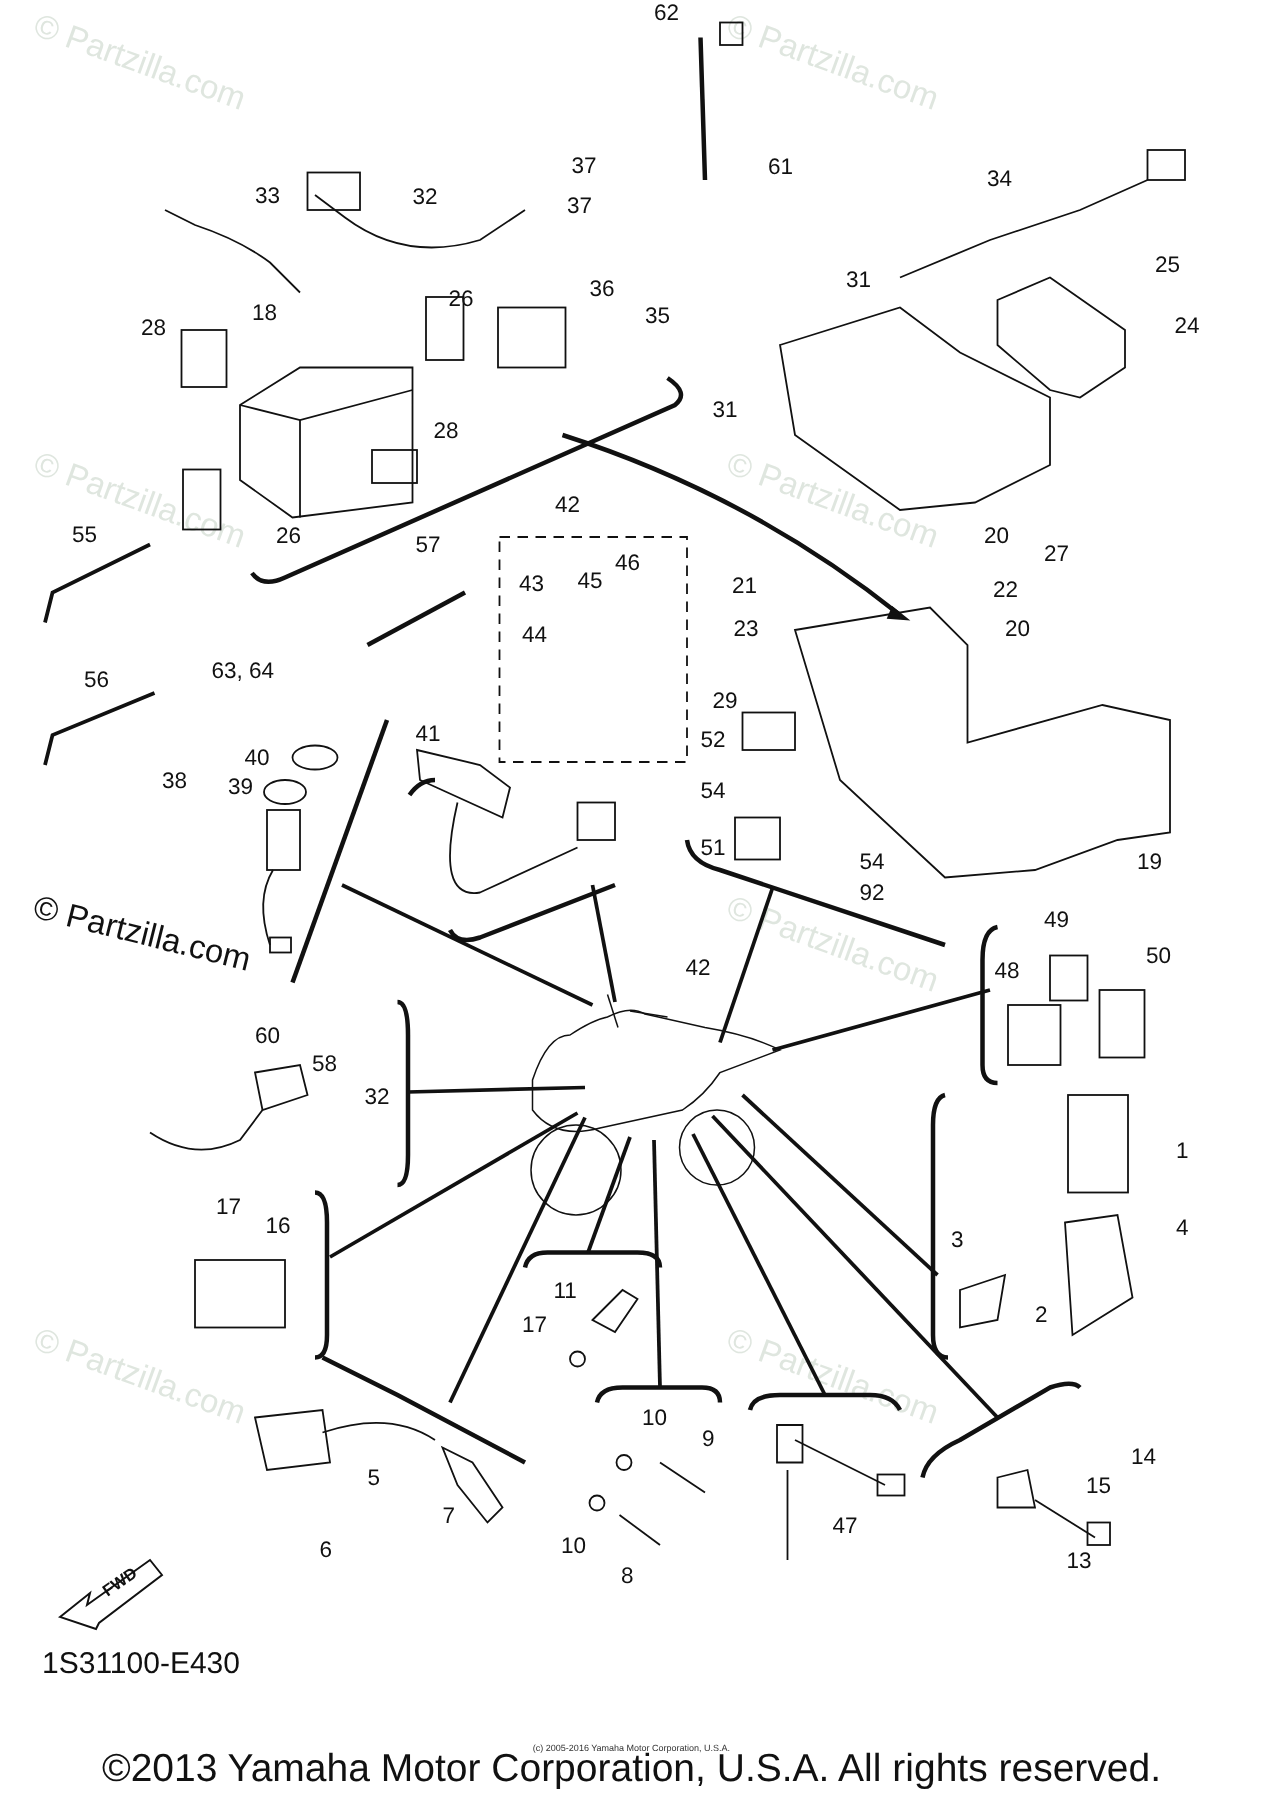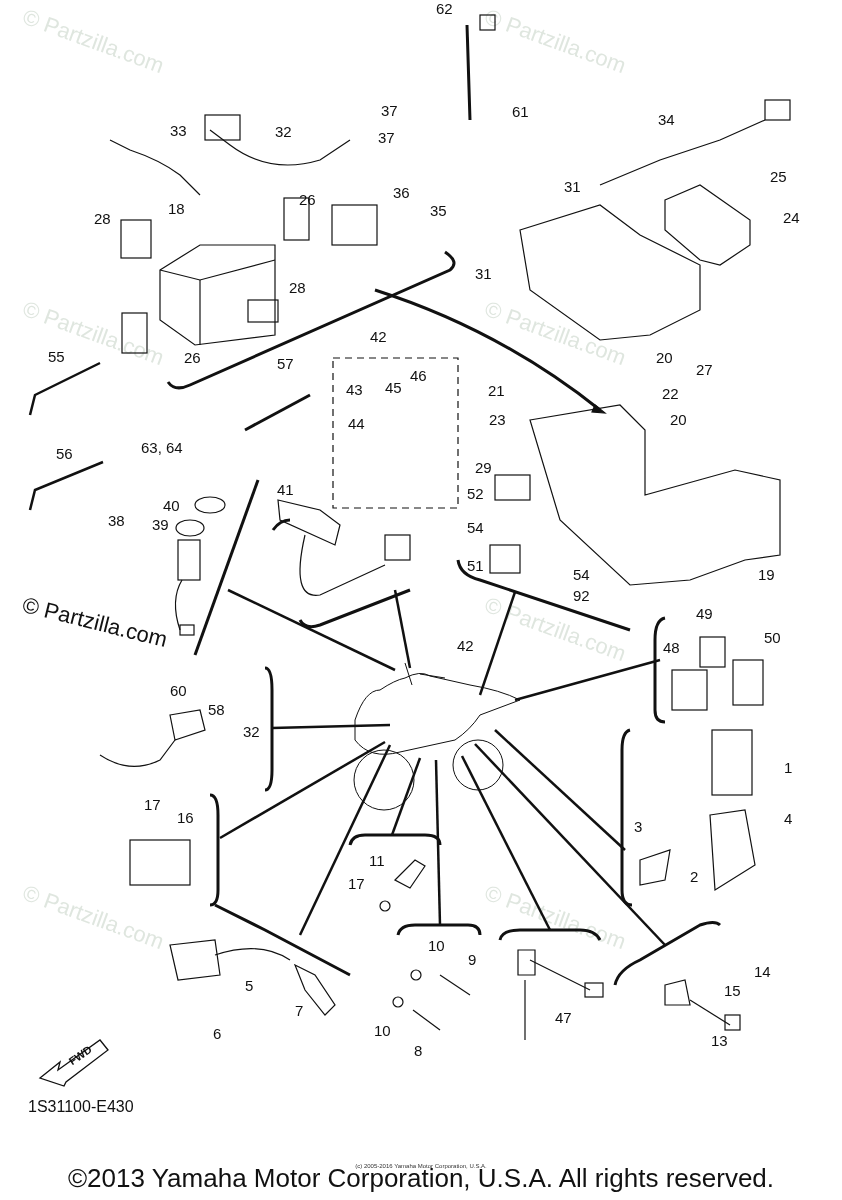--- a/index.html
+++ b/index.html
@@ -4,21 +4,21 @@
 <style>
   html, body { margin:0; padding:0; background:#ffffff; }
   body { width:842px; height:1200px; position:relative; overflow:hidden;
          font-family:"Liberation Sans", sans-serif; color:#111; }
   #diagram { position:absolute; left:0; top:0; width:842px; height:1200px; }
   .wm { position:absolute; font-family:"Liberation Sans", sans-serif; color:#dfe6df;
         font-size:22px; transform:rotate(20deg); transform-origin:left top; white-space:nowrap; }
   .wm-big { position:absolute; left:26px; top:592px; font-size:22px; color:#111;
             transform:rotate(14deg); transform-origin:left top; white-space:nowrap; }
   .lbl { position:absolute; font-size:15px; line-height:15px; color:#111; white-space:nowrap; }
-  .code { position:absolute; left:28px; top:1098px; font-size:16px; color:#111; }
+  .code { position:absolute; left:28px; top:1098px; font-size:20px; color:#111; }
   .copy { position:absolute; left:0; width:842px; top:1163px; text-align:center; font-size:26px; color:#111; }
   .copy-small { position:absolute; left:0; width:842px; top:1163px; text-align:center; font-size:6px; color:#333; }
 </style>
 </head>
 <body>
 
 <div class="wm" style="left:28px;top:4px;">© Partzilla.com</div>
 <div class="wm" style="left:490px;top:4px;">© Partzilla.com</div>
 <div class="wm" style="left:28px;top:296px;">© Partzilla.com</div>
 <div class="wm" style="left:490px;top:296px;">© Partzilla.com</div>

